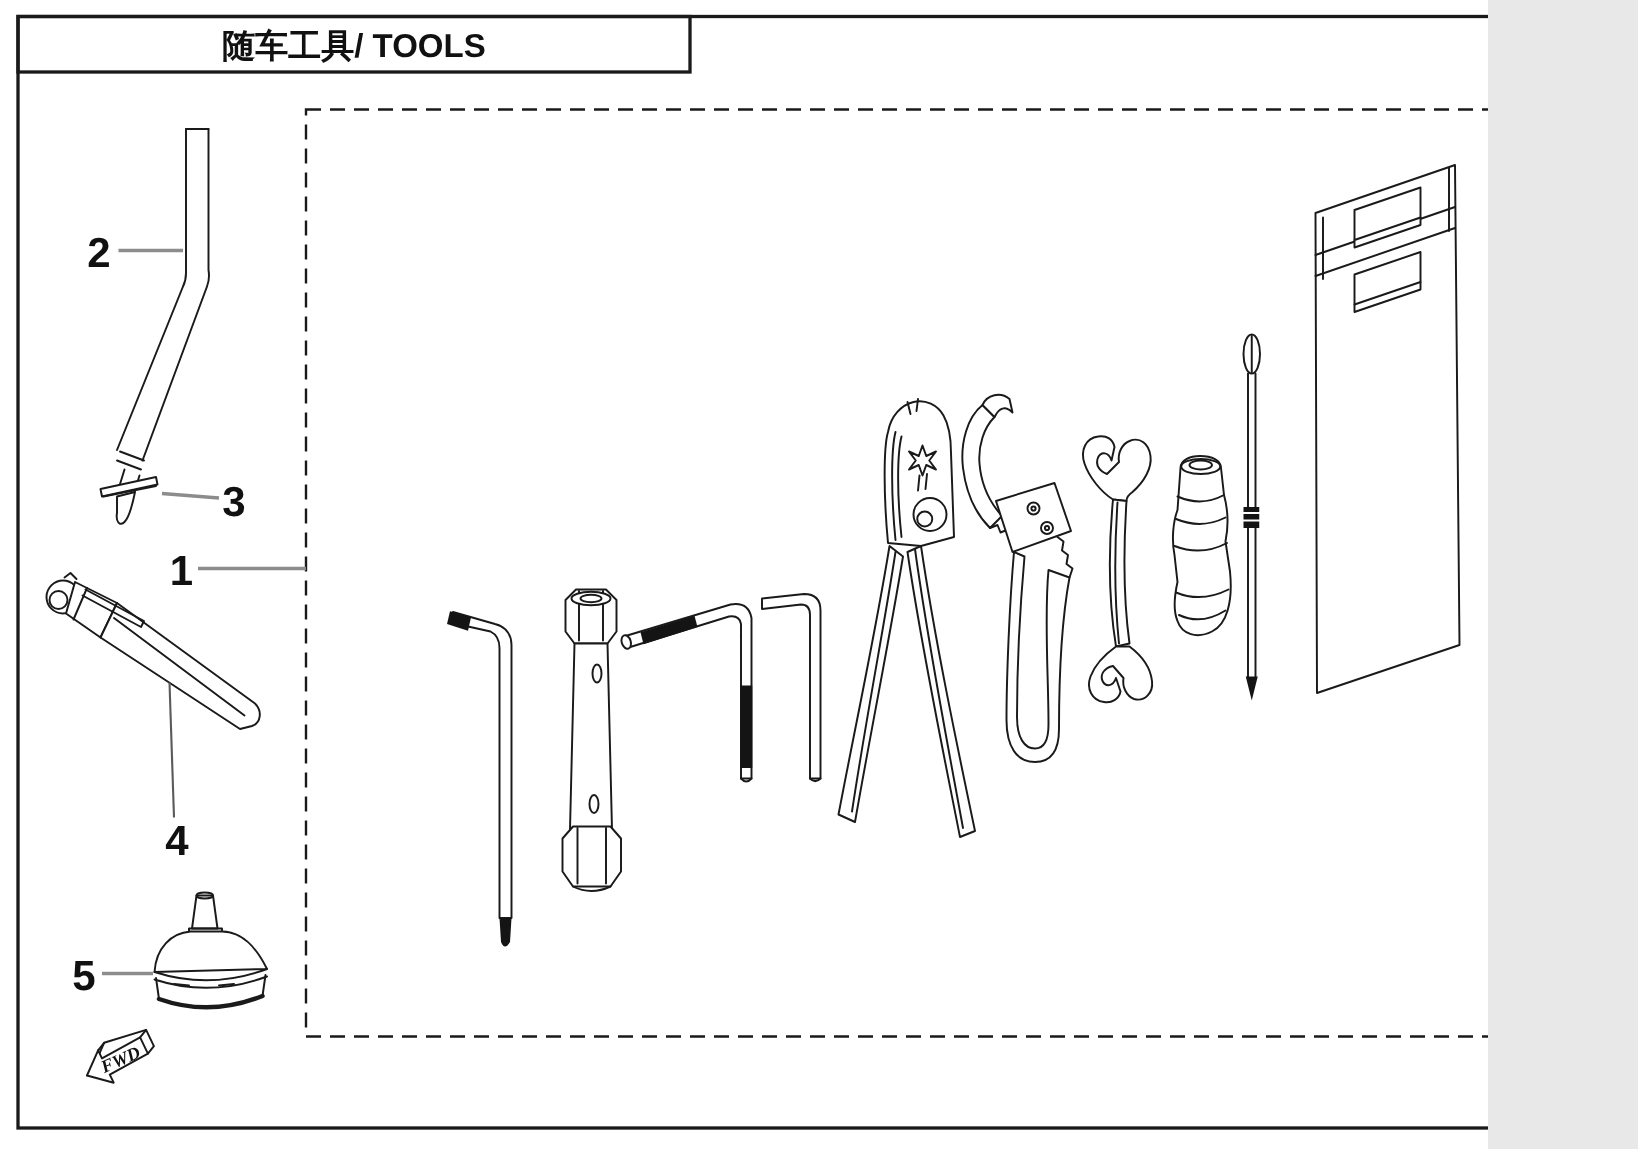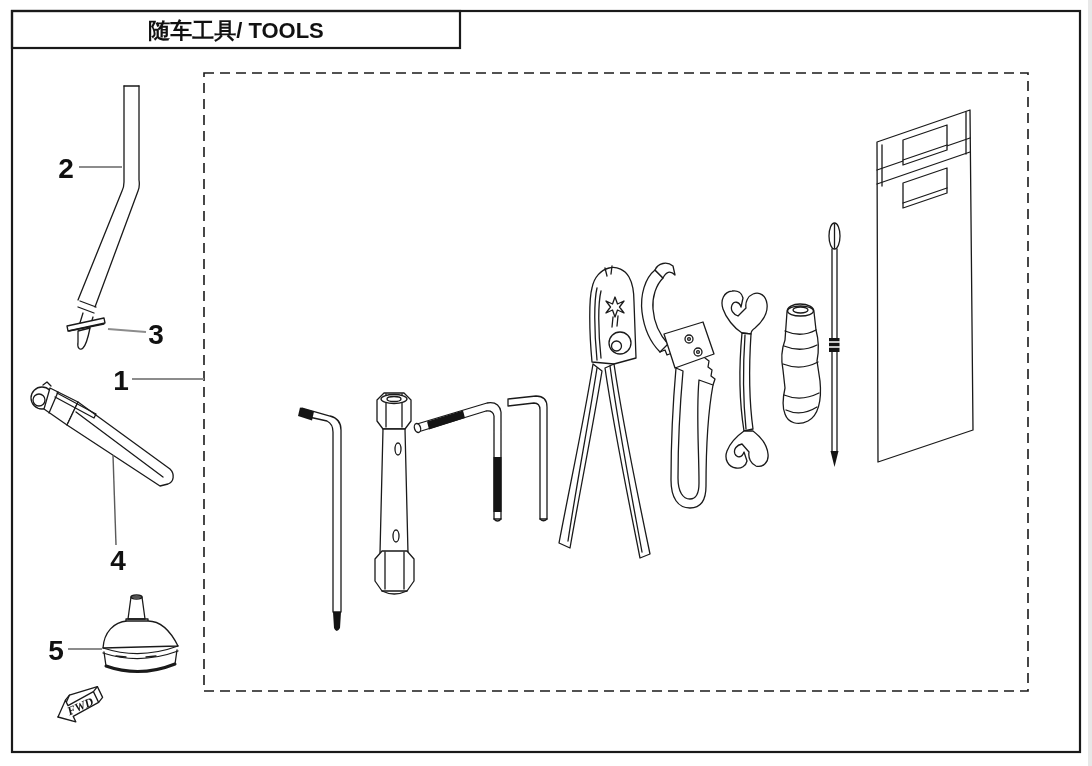--- a/index.html
+++ b/index.html
@@ -1,17 +1,17 @@
 <!DOCTYPE html>
 <html><head>
 <meta charset="utf-8">
 <style>
   html,body { margin:0; padding:0; background:#e8e8e8; }
   .page {
-    position:relative; width:1088px; height:766px; background:#ffffff;
+    position:relative; width:992px; height:766px; background:#ffffff;
     font-family:"Liberation Sans", sans-serif; overflow:hidden;
   }
   svg text { user-select:none; }
   .ln  { fill:none; stroke:#1a1a1a; stroke-width:1.3; stroke-linejoin:round; stroke-linecap:round; }
   .fw  { fill:#ffffff; stroke:#1a1a1a; stroke-width:1.3; stroke-linejoin:round; }
   .blk { fill:#141414; stroke:none; }
   .frame { fill:none; stroke:#1a1a1a; stroke-width:2.2; }
   .dashed { fill:none; stroke:#1a1a1a; stroke-width:1.6; stroke-dasharray:10 6; }
   .leader { stroke:#8c8c8c; stroke-width:2.2; fill:none; }
   .leader-thin { stroke:#5a5a5a; stroke-width:1.4; fill:none; }

